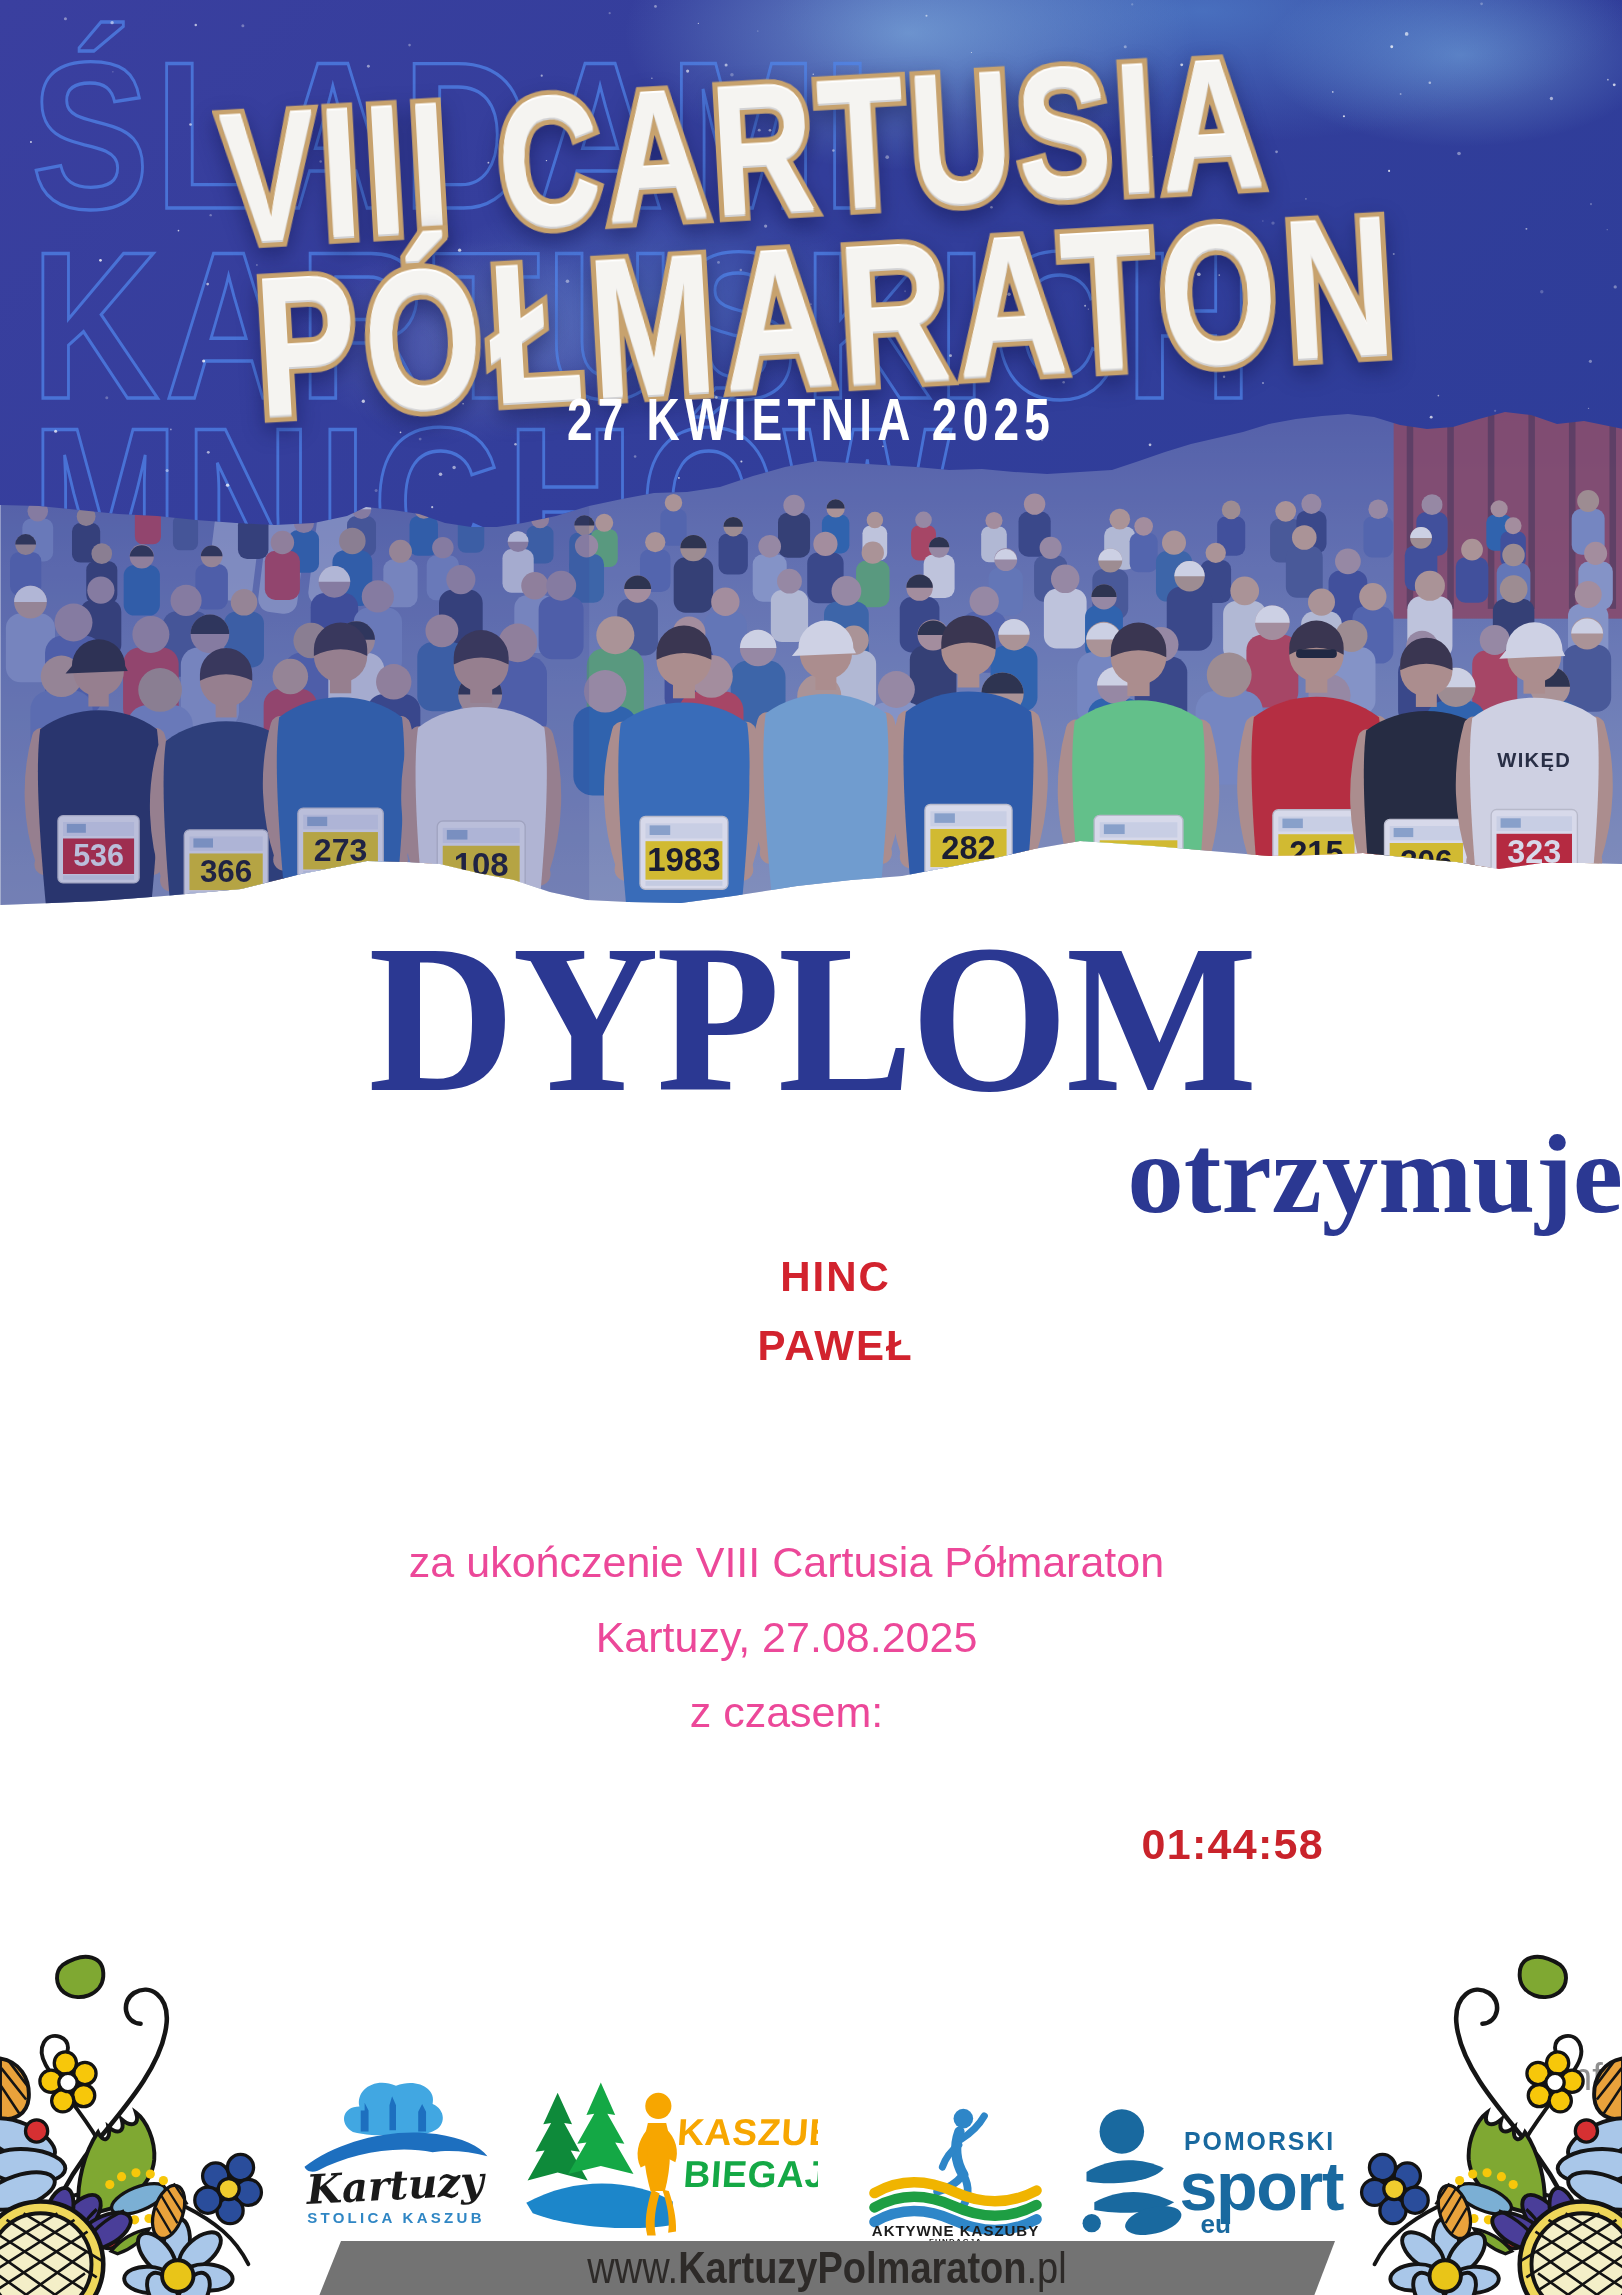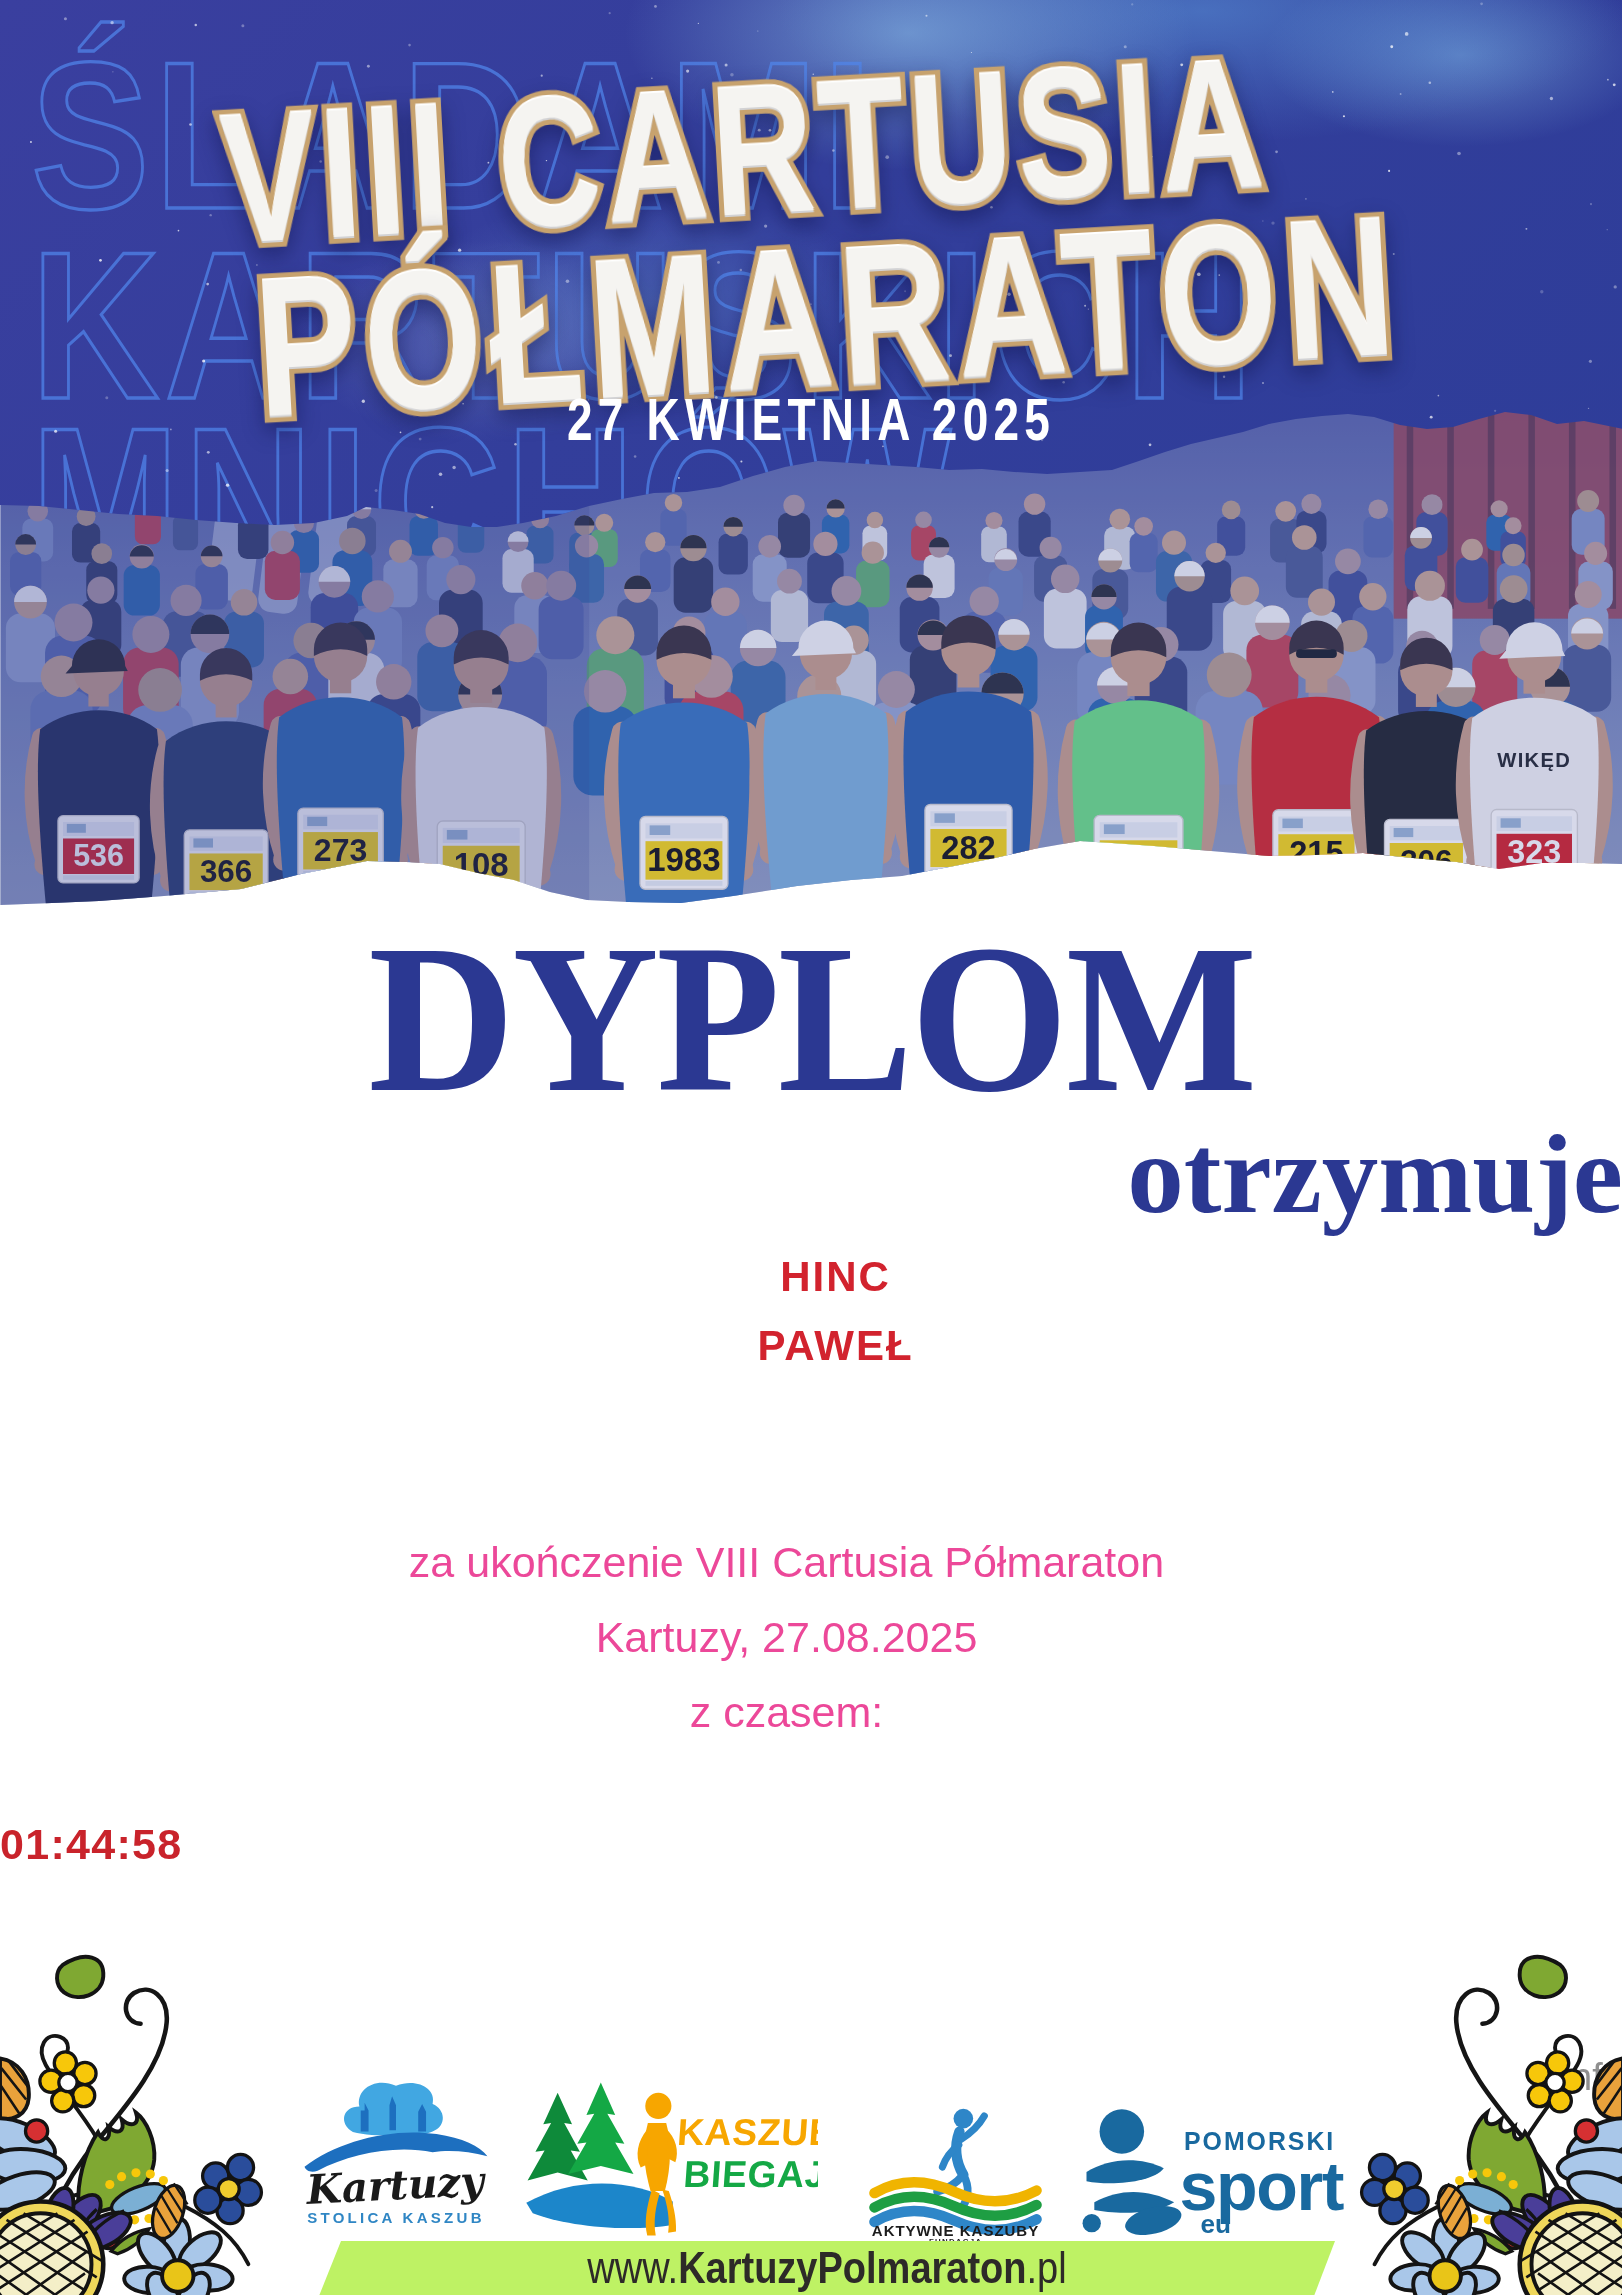--- a/index.html
+++ b/index.html
@@ -58,33 +58,33 @@
   
   .heading{position:absolute;left:0;top:913px;width:1623px;text-align:center;
     font-family:"Liberation Serif",serif;font-weight:bold;font-size:203px;line-height:203px;
     letter-spacing:-2.6px;color:#2B3892;transform:scaleY(1.04);transform-origin:center top;}
   .subheading{position:absolute;left:0;top:1112px;width:1623px;text-align:right;
     font-family:"Liberation Serif",serif;font-weight:bold;font-size:113px;line-height:124px;color:#2B3892;}
   .name-block{position:absolute;left:0;top:1242px;width:1623px;text-align:center;
     font-weight:bold;font-size:42px;line-height:69px;letter-spacing:2px;color:#D2232E;margin-left:24px;}
   .body-block{position:absolute;left:0;top:1525px;width:1573px;text-align:center;
     font-size:43px;line-height:75px;color:#ec4899;}
-  .time-line{position:absolute;left:0;top:1820px;width:1308px;text-align:left;
-    font-weight:bold;font-size:43px;letter-spacing:1.3px;color:#C9232B;}
+  .time-line{position:absolute;left:0;top:1820px;width:1308px;text-align:right;
+    font-weight:bold;font-size:43px;letter-spacing:1.3px;color:#C9232B;padding-left:16px;}
 
   
   .floral{position:absolute;top:1924px;width:366px;height:372px;z-index:4;}
   .floral.left{left:0;}
   .floral.right{right:0;transform:scaleX(-1);}
   .watermark{position:absolute;left:1552px;top:2056px;z-index:3;font-size:38px;color:#8f8f8f;}
 
   .logo{position:absolute;z-index:3;}
   .logo svg{display:block;}
   .url-bar{position:absolute;left:319px;top:2241px;width:1016px;height:55px;z-index:5;
-    background:#bef264;clip-path:polygon(22px 0px,1016px 0px,995px 55px,0px 55px);
+    background:#737373;clip-path:polygon(22px 0px,1016px 0px,995px 55px,0px 55px);
     display:flex;align-items:center;justify-content:center;}
   .url-bar .scale{display:inline-block;transform:scaleY(1.18);transform-origin:center;
     font-size:38px;color:#2D2A28;white-space:nowrap;}
   .url-bar .heavy{font-weight:bold;}
 </style>
 </head>
 <body>
 
 <div class="page">
 

